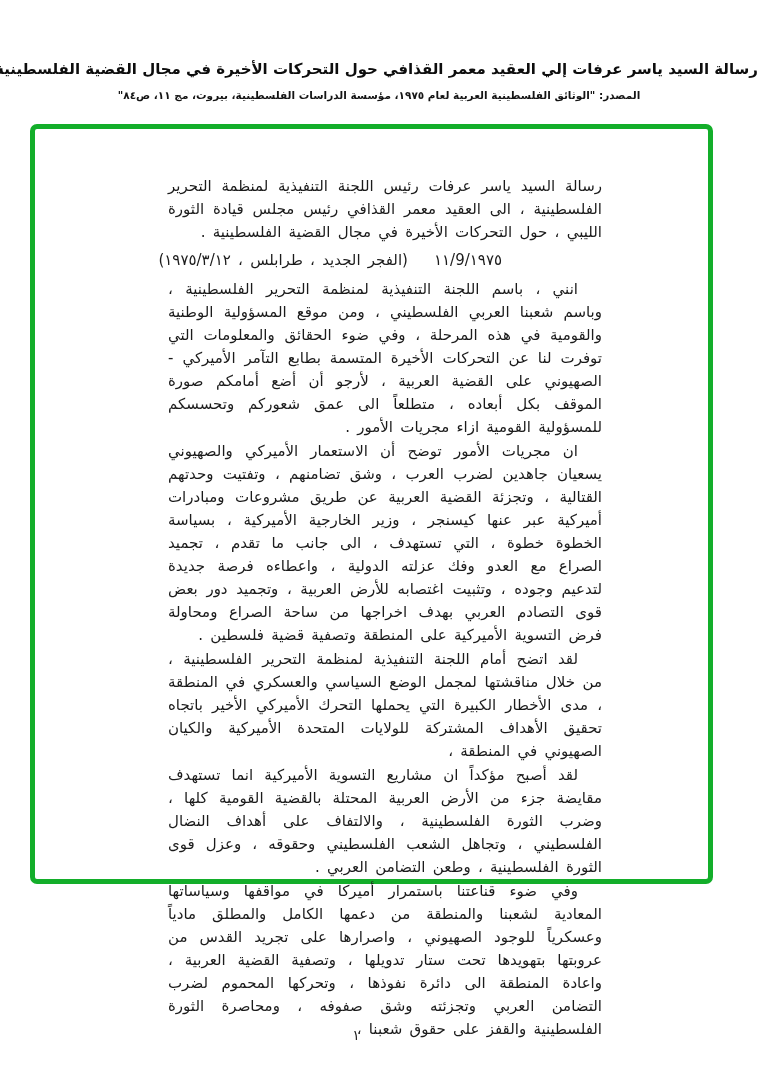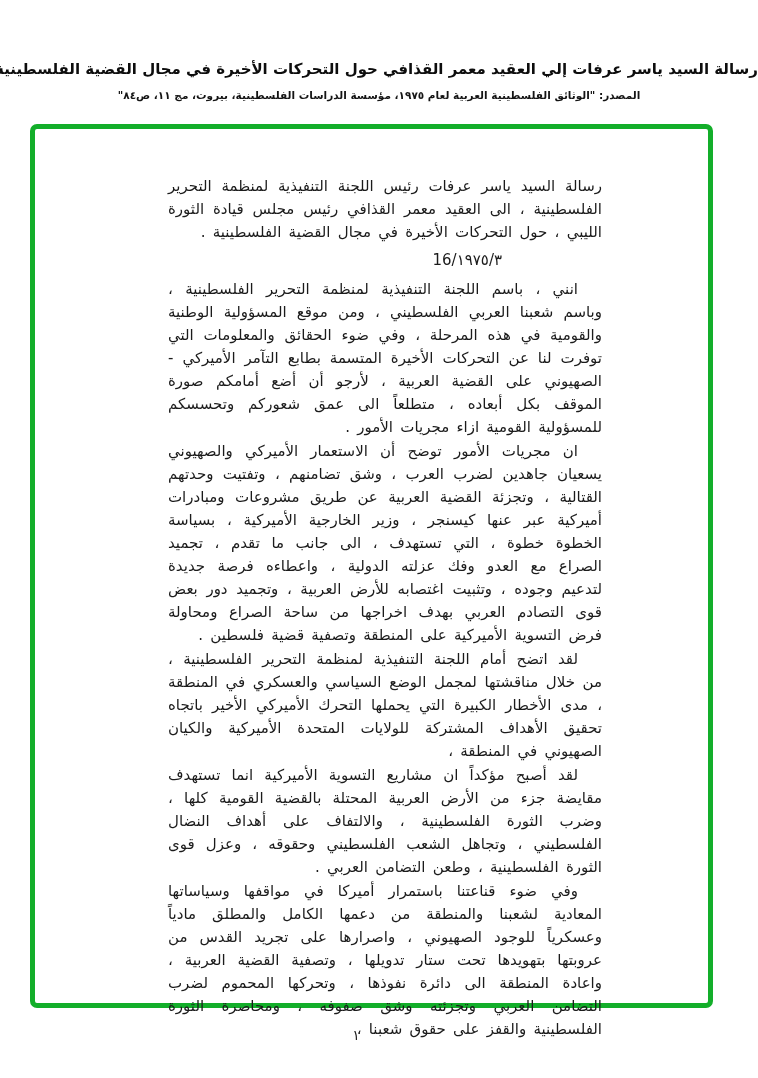--- a/index.html
+++ b/index.html
@@ -10,21 +10,21 @@
   .page-header{position:absolute;top:0;left:0;width:758px;direction:rtl;}
   .page-title{
     position:absolute;top:60px;left:0;width:758px;text-align:center;
     font-size:15px;font-weight:bold;white-space:nowrap;color:#0d0d0d;margin:0;
   }
   .source-line{
     position:absolute;top:89px;left:0;width:758px;text-align:center;
     font-size:10.5px;font-weight:bold;white-space:nowrap;color:#141414;
   }
   .doc-frame{
-    position:absolute;left:30px;top:124px;width:683px;height:884px;
+    position:absolute;left:30px;top:124px;width:683px;height:760px;
     box-sizing:border-box;border:5px solid #13AE2A;border-radius:7px;background:transparent;
   }
   .letter-body{
     position:absolute;top:46px;right:106px;width:434px;
     direction:rtl;text-align:justify;
     font-size:15px;line-height:23px;word-spacing:2.5px;color:#1b1b1b;
   }
   .letter-body p{margin:0 0 1px 0;text-indent:24px;}
   .letter-body p.lead{text-indent:0;}
   .date-line{
@@ -42,21 +42,22 @@
 
 <header class="page-header">
   <h1 class="page-title">رسالة السيد ياسر عرفات إلي العقيد معمر القذافي حول التحركات الأخيرة في مجال القضية الفلسطينية</h1>
   <div class="source-line">المصدر: "الوثائق الفلسطينية العربية لعام ١٩٧٥، مؤسسة الدراسات الفلسطينية، بيروت، مج ١١، ص٨٤"</div>
 </header>
 
 <div class="doc-frame" style="border-color: rgb(19, 174, 42);">
   <div class="letter-body">
     <p class="lead">رسالة السيد ياسر عرفات رئيس اللجنة التنفيذية لمنظمة التحرير الفلسطينية ، الى العقيد معمر القذافي رئيس مجلس قيادة الثورة الليبي ، حول التحركات الأخيرة في مجال القضية الفلسطينية .</p>
     <div class="date-line">
-      <span>١٩٧٥/٣/16</span>
+      <span>١٩٧٥/9/١١</span>
+      <span>(الفجر الجديد ، طرابلس ، ١٩٧٥/٣/١٢)</span>
     </div>
     <p>انني ، باسم اللجنة التنفيذية لمنظمة التحرير الفلسطينية ، وباسم شعبنا العربي الفلسطيني ، ومن موقع المسؤولية الوطنية والقومية في هذه المرحلة ، وفي ضوء الحقائق والمعلومات التي توفرت لنا عن التحركات الأخيرة المتسمة بطابع التآمر الأميركي - الصهيوني على القضية العربية ، لأرجو أن أضع أمامكم صورة الموقف بكل أبعاده ، متطلعاً الى عمق شعوركم وتحسسكم للمسؤولية القومية ازاء مجريات الأمور .</p>
     <p>ان مجريات الأمور توضح أن الاستعمار الأميركي والصهيوني يسعيان جاهدين لضرب العرب ، وشق تضامنهم ، وتفتيت وحدتهم القتالية ، وتجزئة القضية العربية عن طريق مشروعات ومبادرات أميركية عبر عنها كيسنجر ، وزير الخارجية الأميركية ، بسياسة الخطوة خطوة ، التي تستهدف ، الى جانب ما تقدم ، تجميد الصراع مع العدو وفك عزلته الدولية ، واعطاءه فرصة جديدة لتدعيم وجوده ، وتثبيت اغتصابه للأرض العربية ، وتجميد دور بعض قوى التصادم العربي بهدف اخراجها من ساحة الصراع ومحاولة فرض التسوية الأميركية على المنطقة وتصفية قضية فلسطين .</p>
     <p>لقد اتضح أمام اللجنة التنفيذية لمنظمة التحرير الفلسطينية ، من خلال مناقشتها لمجمل الوضع السياسي والعسكري في المنطقة ، مدى الأخطار الكبيرة التي يحملها التحرك الأميركي الأخير باتجاه تحقيق الأهداف المشتركة للولايات المتحدة الأميركية والكيان الصهيوني في المنطقة ،</p>
     <p>لقد أصبح مؤكداً ان مشاريع التسوية الأميركية انما تستهدف مقايضة جزء من الأرض العربية المحتلة بالقضية القومية كلها ، وضرب الثورة الفلسطينية ، والالتفاف على أهداف النضال الفلسطيني ، وتجاهل الشعب الفلسطيني وحقوقه ، وعزل قوى الثورة الفلسطينية ، وطعن التضامن العربي .</p>
     <p>وفي ضوء قناعتنا باستمرار أميركا في مواقفها وسياساتها المعادية لشعبنا والمنطقة من دعمها الكامل والمطلق مادياً وعسكرياً للوجود الصهيوني ، واصرارها على تجريد القدس من عروبتها بتهويدها تحت ستار تدويلها ، وتصفية القضية العربية ، واعادة المنطقة الى دائرة نفوذها ، وتحركها المحموم لضرب التضامن العربي وتجزئته وشق صفوفه ، ومحاصرة الثورة الفلسطينية والقفز على حقوق شعبنا ،</p>
   </div>
 </div>
 
 <div class="page-number">١</div>

